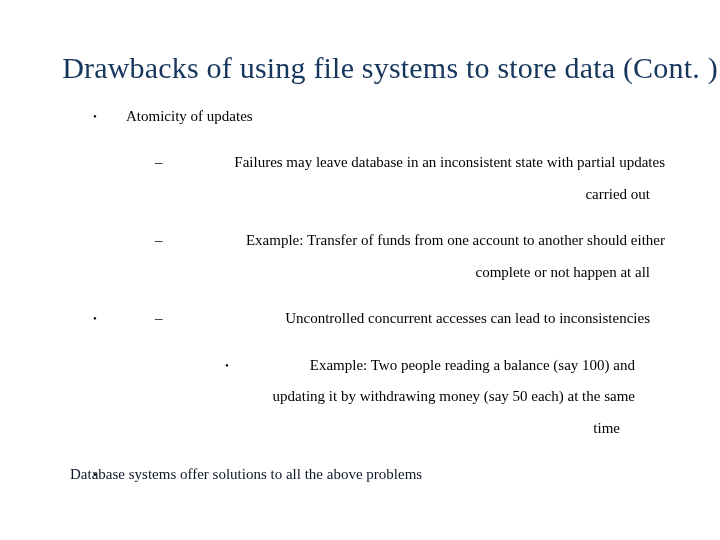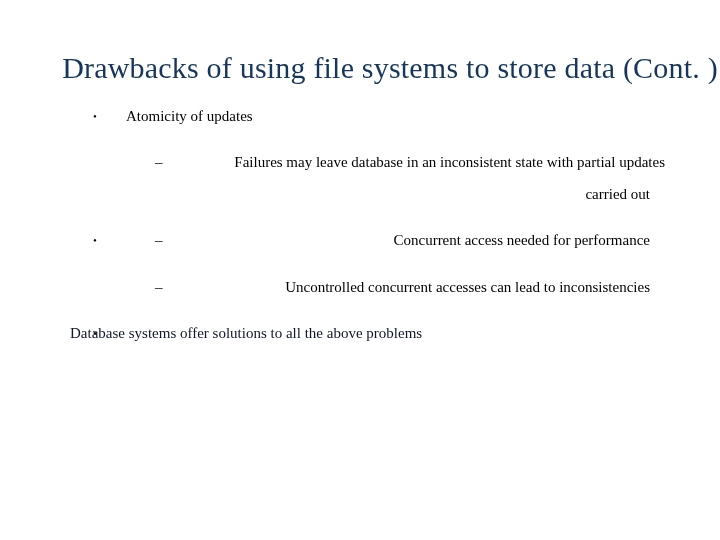--- a/index.html
+++ b/index.html
@@ -68,27 +68,30 @@
 <body>
 
 <h1 class="title">Drawbacks of using file systems to store data (Cont. )</h1>
 
 <div class="content">
   <ul class="lvl1">
     <li>
       <span>Atomicity of updates</span>
       <ul class="lvl2">
         <li><span>Failures may leave database in an inconsistent state with partial updates carried out</span></li>
+        <li><span>Example: Transfer of funds from one account to another should either complete or not happen at all</span></li>
       </ul>
     </li>
     <li>
       <ul class="lvl2">
-        <li><span>Concurrent access needed for performance</span></li>
         <li>
           <span>Uncontrolled concurrent accesses can lead to inconsistencies</span>
+          <ul class="lvl3">
+            <li><span>Example: Two people reading a balance (say 100) and updating it by withdrawing money (say 50 each) at the same time</span></li>
+          </ul>
         </li>
       </ul>
     </li>
     <li>
     </li>
   </ul>
   <div class="conclusion">Database systems offer solutions to all the above problems</div>
 </div>
 
 </body></html>

